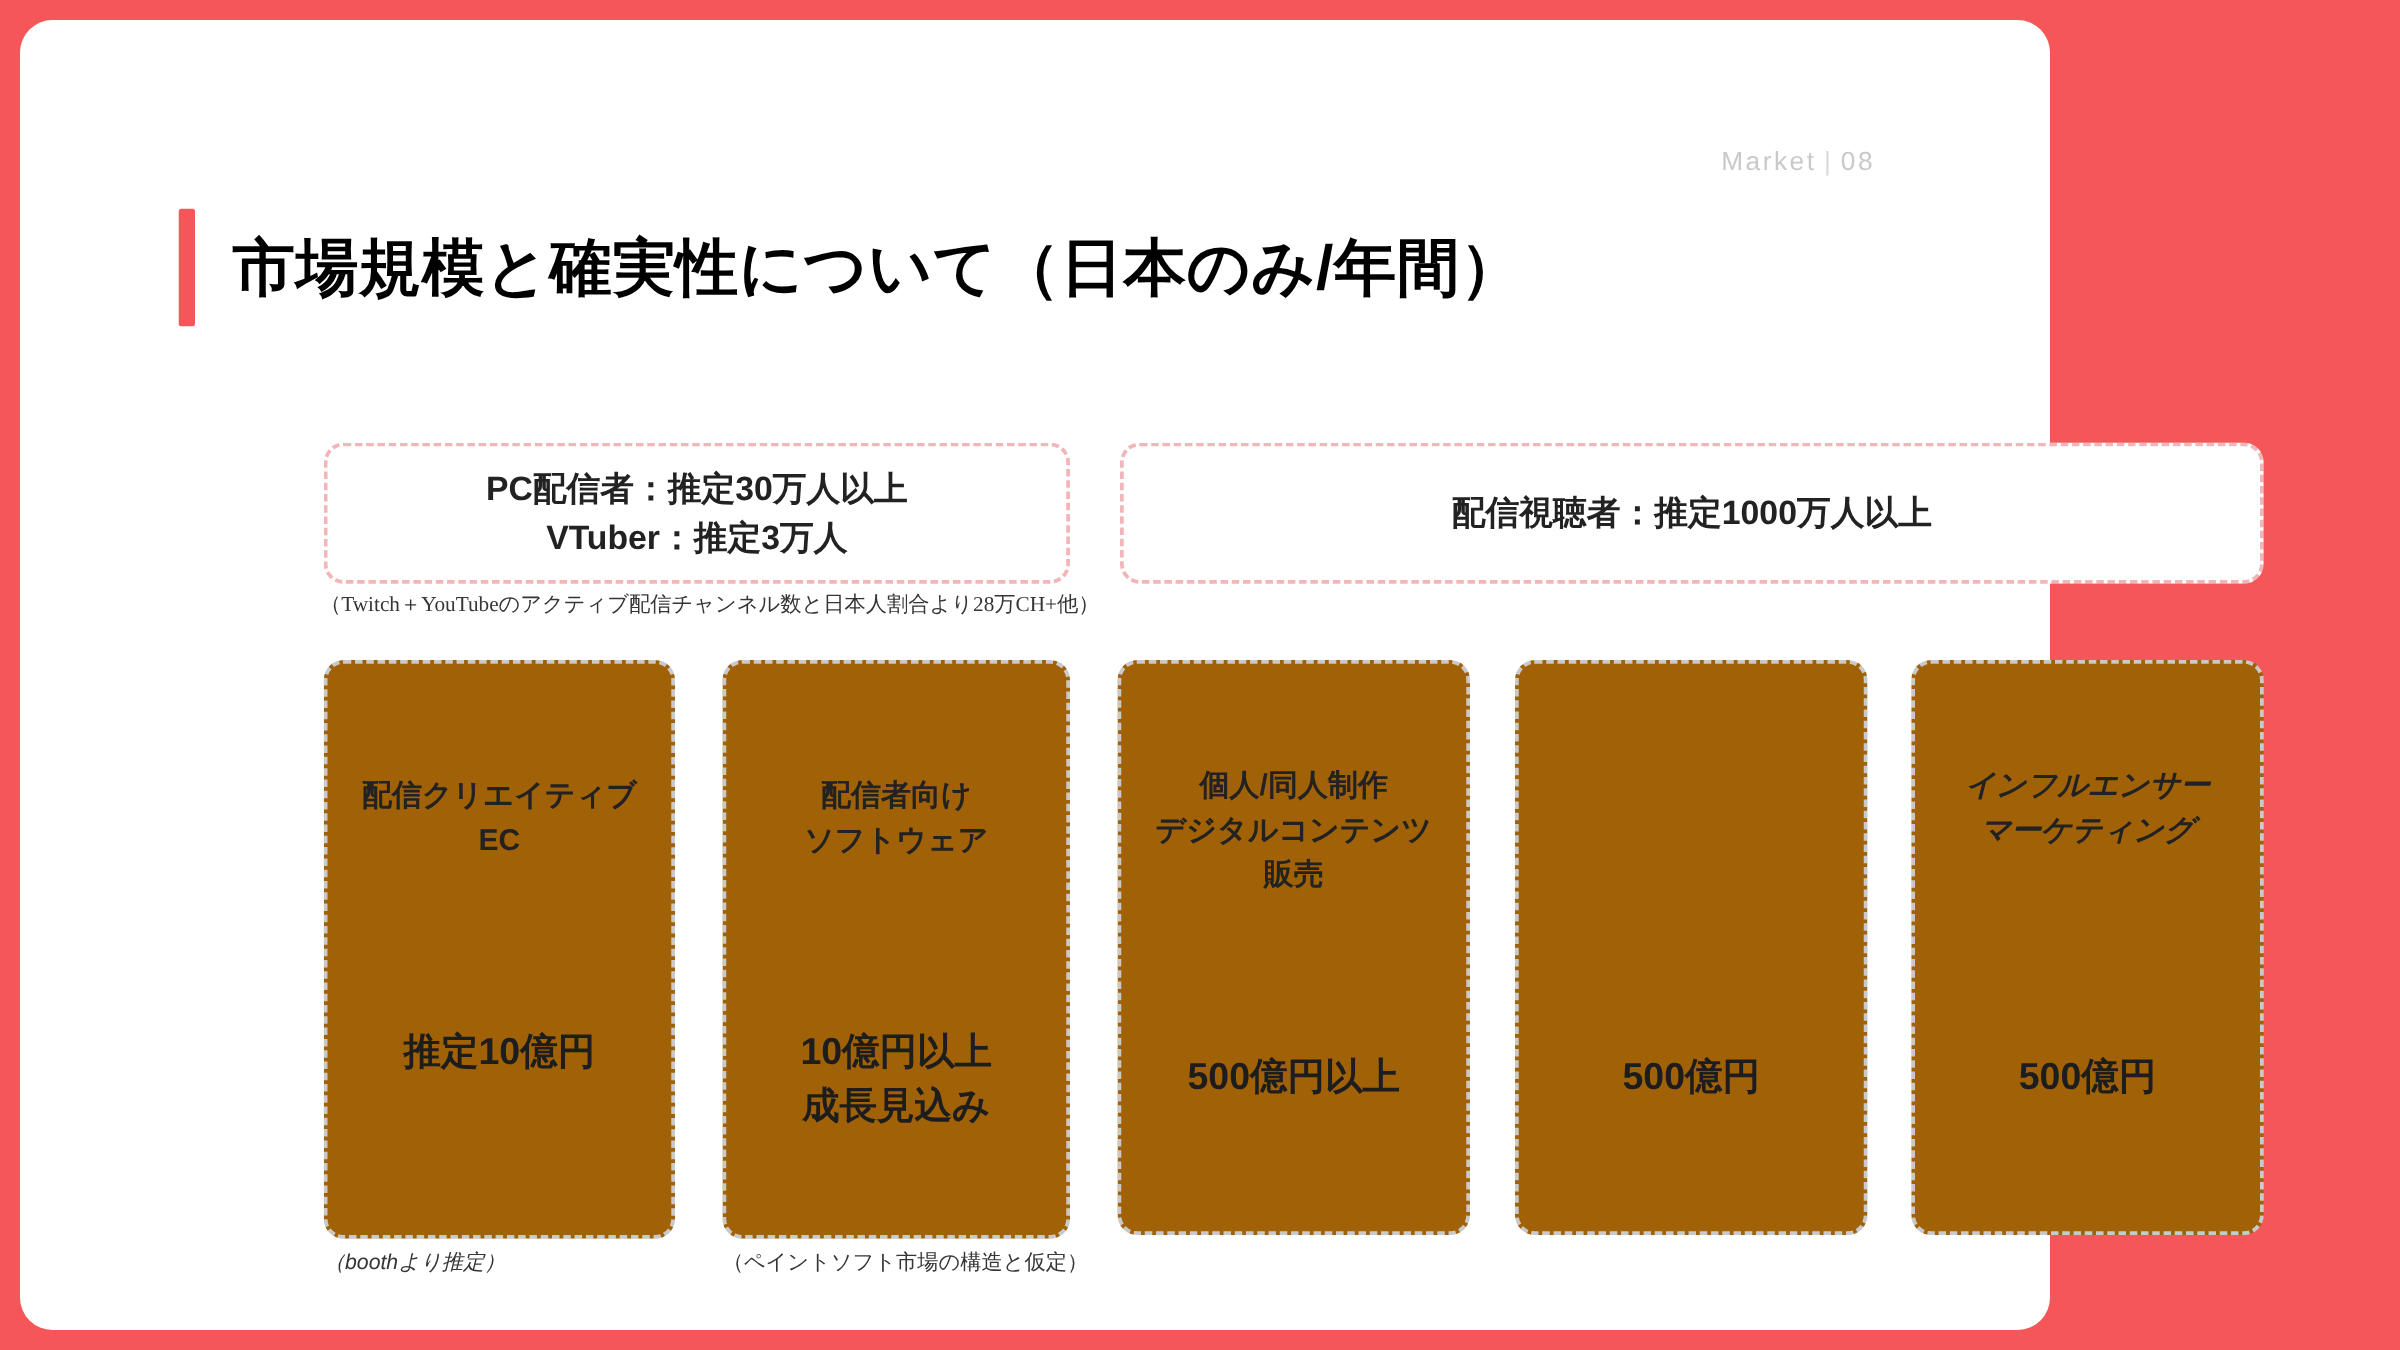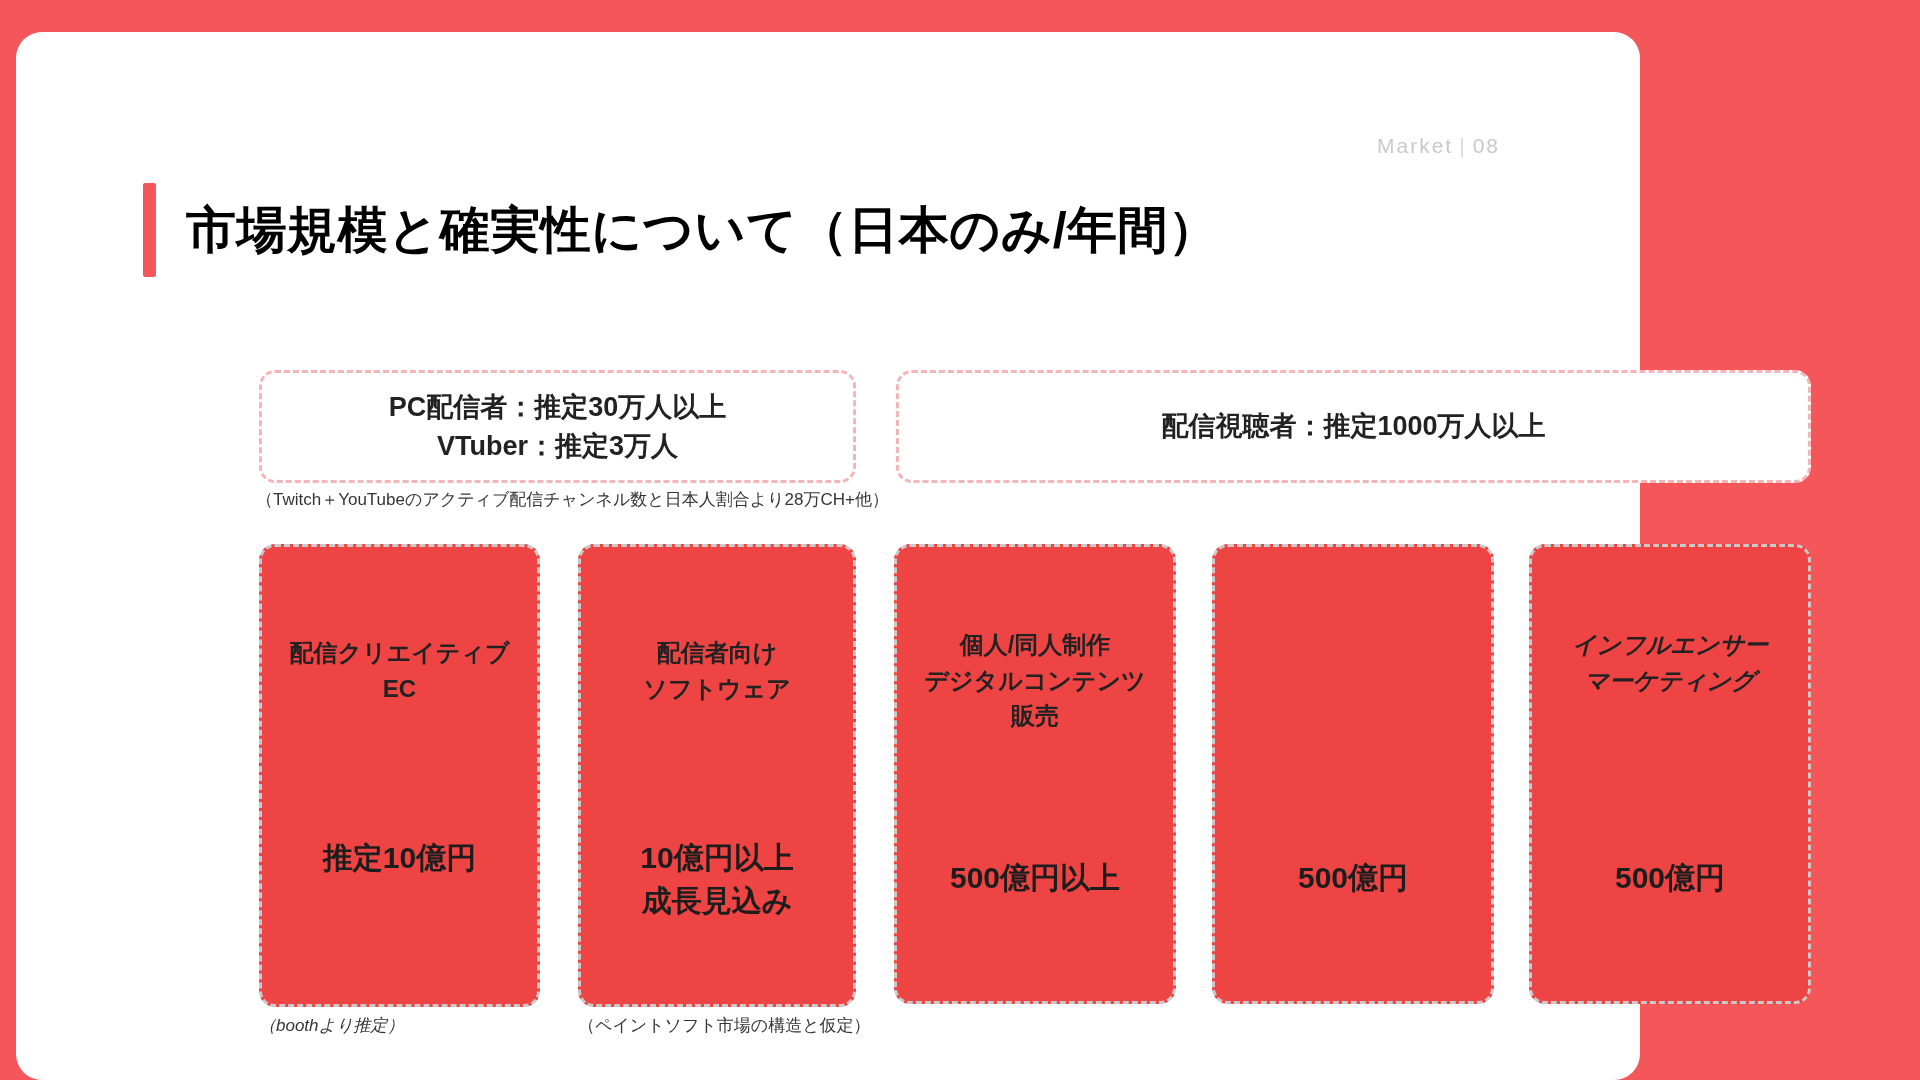--- a/index.html
+++ b/index.html
@@ -17,21 +17,21 @@
     position: relative;
     width: 1920px;
     height: 1080px;
     background: #f4565a;
     box-sizing: border-box;
     overflow: hidden;
   }
   .slide-inner {
     position: absolute;
     left: 16px;
-    top: 32px;
+    top: 16px;
     width: 1624px;
     height: 1048px;
     background: #ffffff;
     border-radius: 26px;
     box-sizing: border-box;
   }
 
   
   .page-tag {
     position: absolute;
@@ -91,21 +91,21 @@
     color: #222222;
     line-height: 1.42;
     white-space: pre-line;
   }
 
   .gray-card {
     position: absolute;
     border: 3px dashed #c9c9c9;
     border-radius: 16px;
     box-sizing: border-box;
-    background: #ef4444;
+    background: #a16207;
   }
   .gray-card .card-title {
     position: absolute;
     left: 0;
     right: 0;
     font-size: 24px;
     font-weight: 700;
     color: #222222;
     line-height: 1.48;
     text-align: center;
@@ -144,21 +144,21 @@
 
     <div class="title-row">
       <div class="title-bar"></div>
       <div class="title-text">市場規模と確実性について（日本のみ/年間）</div>
     </div>
 
     <div class="pink-box" style="left:243px; top:338px; width:597px; height:113px;">
       <div class="box-label">PC配信者：推定30万人以上
 VTuber：推定3万人</div>
     </div>
-    <div class="caption" style="left:240px; top:456px;">（Twitch＋YouTubeのアクティブ配信チャンネル数と日本人割合より28万CH+他）</div>
+    <div class="caption" style="left:240px; top:456px;font-family:Liberation Serif, serif;">（Twitch＋YouTubeのアクティブ配信チャンネル数と日本人割合より28万CH+他）</div>
 
     <div class="pink-box" style="left:880px; top:338px; width:915px; height:113px;">
       <div class="box-label">配信視聴者：推定1000万人以上</div>
     </div>
 
     <div class="gray-card" style="left:243px; top:512px; width:281px; height:463px;">
       <div class="card-title" style="top:88px;">配信クリエイティブ
 EC</div>
       <div class="card-value" style="top:290px;">推定10億円</div>
     </div>

